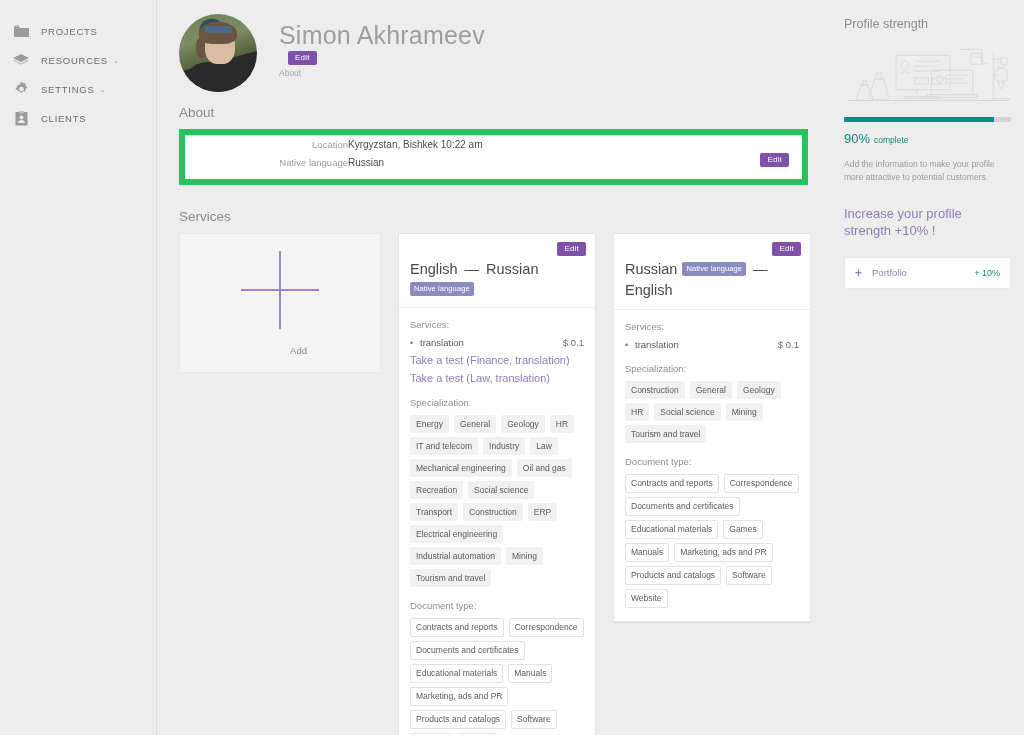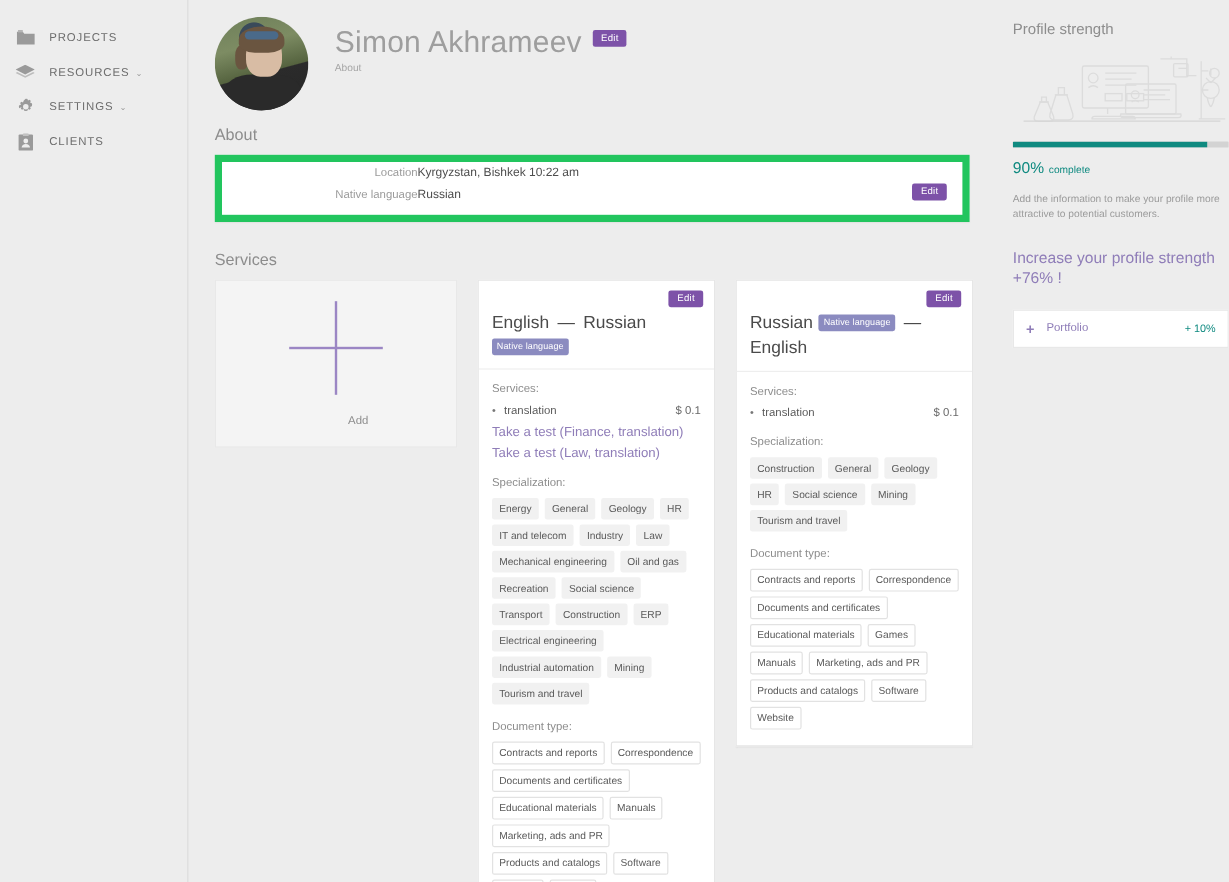--- a/index.html
+++ b/index.html
@@ -78,21 +78,21 @@
     position: absolute; left: 25px; top: 12px;
     width: 28px; height: 7px; border-radius: 4px;
     background: #4a6a8a;
   }
   .avatar .body {
     position: absolute; left: 8px; top: 48px;
     width: 64px; height: 40px; border-radius: 36% 36% 0 0;
     background: #2a2a2a;
   }
   .head-right { margin-left: 22px; padding-top: 8px; }
-  .name-row { display: flex; align-items: flex-start; }
+  .name-row { display: flex; align-items: flex-start; flex-direction: column; }
   .pname {
     font-size: 25px; font-weight: 300; color: #9e9e9e;
     line-height: 1.05; letter-spacing: 0.2px;
   }
   .edit-badge {
     background: #7d52a8; color: #fff;
     font-size: 8px; padding: 2px 7px 3px;
     border-radius: 2px; margin-left: 9px;
     margin-top: 3px; cursor: pointer;
     letter-spacing: 0.2px;
@@ -197,21 +197,21 @@
     border-radius: 2px; white-space: nowrap;
   }
   .chip.outline {
     background: #fff; border: 1px solid #e2e2e2;
     padding: 3px 5px 4px;
   }
 
   
   .rightpanel {
     width: 194px; flex: 0 0 194px;
-    padding: 17px 0 0 14px;
+    padding: 17px 13px 0 14px;
     background: #ededed;
   }
   .rp-title { font-size: 12.5px; color: #8d8d8d; margin-bottom: 14px; }
   .illus { width: 100%; height: 62px; margin-bottom: 6px; }
   .bar-track {
     height: 5px; background: #d3d3d3; width: 100%;
     position: relative; border-radius: 1px; overflow: hidden;
   }
   .bar-fill { height: 100%; background: #0f8a80; }
   .pct-row { margin-top: 9px; display: flex; align-items: baseline; }
@@ -480,21 +480,21 @@
     </svg>
 
     <div class="bar-track">
       <div class="bar-fill" id="bar-fill" style="width: 90%;"></div>
     </div>
     <div class="pct-row">
       <span class="pct">90%</span>
       <span class="pct-word">complete</span>
     </div>
     <div class="rp-desc">Add the information to make your profile more attractive to potential customers.</div>
-    <div class="rp-cta">Increase your profile strength +76% !</div>
+    <div class="rp-cta">Increase your profile strength +10% !</div>
 
     <div class="portfolio-btn">
       <span class="pplus">+</span>
       <span class="ptxt">Portfolio</span>
       <span class="ppct">+ 10%</span>
     </div>
   </div>
 
 </div>
 

